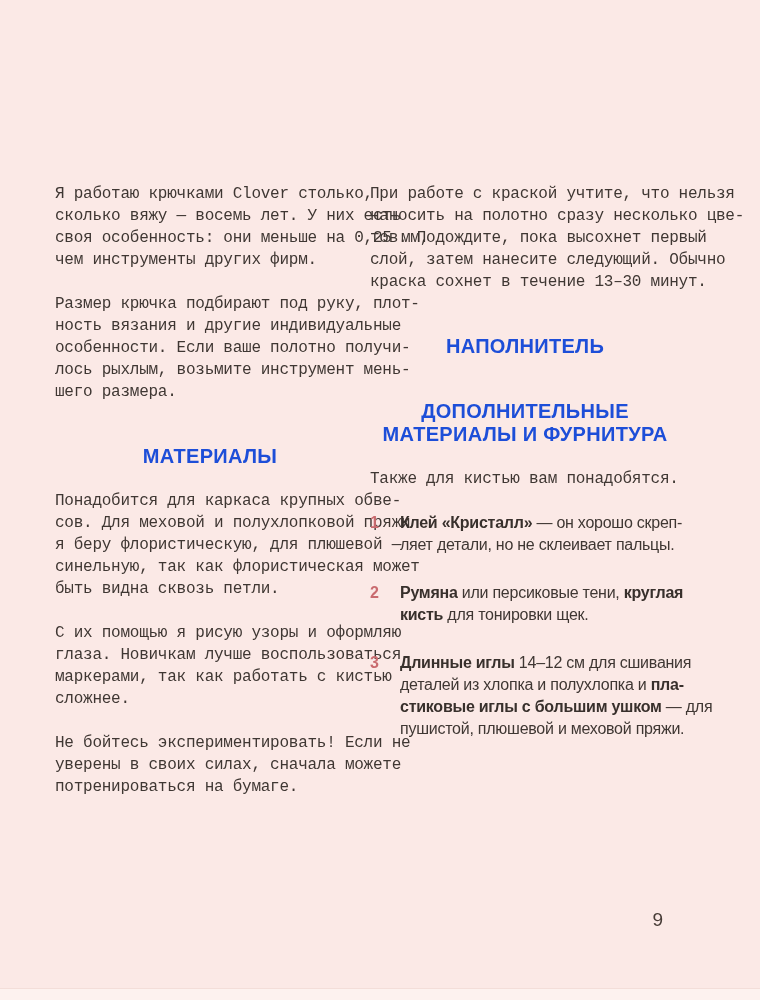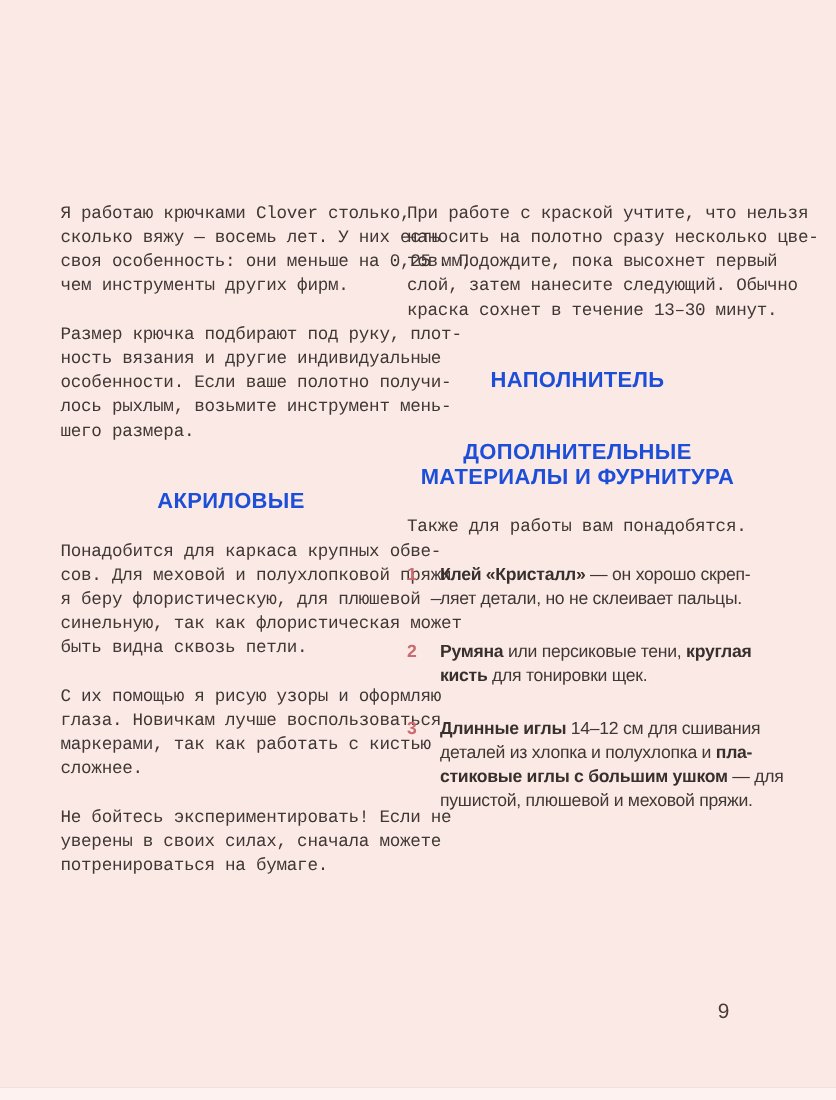--- a/index.html
+++ b/index.html
@@ -101,21 +101,21 @@
     <p class="body">Я работаю крючками Clover столько,
 сколько вяжу — восемь лет. У них есть
 своя особенность: они меньше на 0,25 мм,
 чем инструменты других фирм.</p>
     <p class="body">Размер крючка подбирают под руку, плот-
 ность вязания и другие индивидуальные
 особенности. Если ваше полотно получи-
 лось рыхлым, возьмите инструмент мень-
 шего размера.</p>
 
-    <h2 class="section-heading">АКРИЛОВЫЕ</h2>
+    <h2 class="section-heading">МАТЕРИАЛЫ</h2>
     <p class="body">Понадобится для каркаса крупных обве-
 сов. Для меховой и полухлопковой пряжи
 я беру флористическую, для плюшевой —
 синельную, так как флористическая может
 быть видна сквозь петли.</p>
 
     <p class="body">С их помощью я рисую узоры и оформляю
 глаза. Новичкам лучше воспользоваться
 маркерами, так как работать с кистью
 сложнее.</p>
@@ -128,21 +128,21 @@
     <p class="body">При работе с краской учтите, что нельзя
 наносить на полотно сразу несколько цве-
 тов. Подождите, пока высохнет первый
 слой, затем нанесите следующий. Обычно
 краска сохнет в течение 13–30 минут.</p>
 
     <h2 class="section-heading">НАПОЛНИТЕЛЬ</h2>
 
     <h2 class="section-heading">ДОПОЛНИТЕЛЬНЫЕ
 МАТЕРИАЛЫ И ФУРНИТУРА</h2>
-    <p class="body">Также для работы вам понадобятся.</p>
+    <p class="body">Также для кистью вам понадобятся.</p>
 
     <ol class="materials">
       <li class="material-item">
         <span class="item-number">1</span>
         <div class="item-text"><b>Клей «Кристалл»</b><span> — он хорошо скреп-
 ляет детали, но не склеивает пальцы.</span><b></b><span></span></div>
       </li>
       <li class="material-item">
         <span class="item-number">2</span>
         <div class="item-text"><b>Румяна</b><span> или персиковые тени, </span><b>круглая

